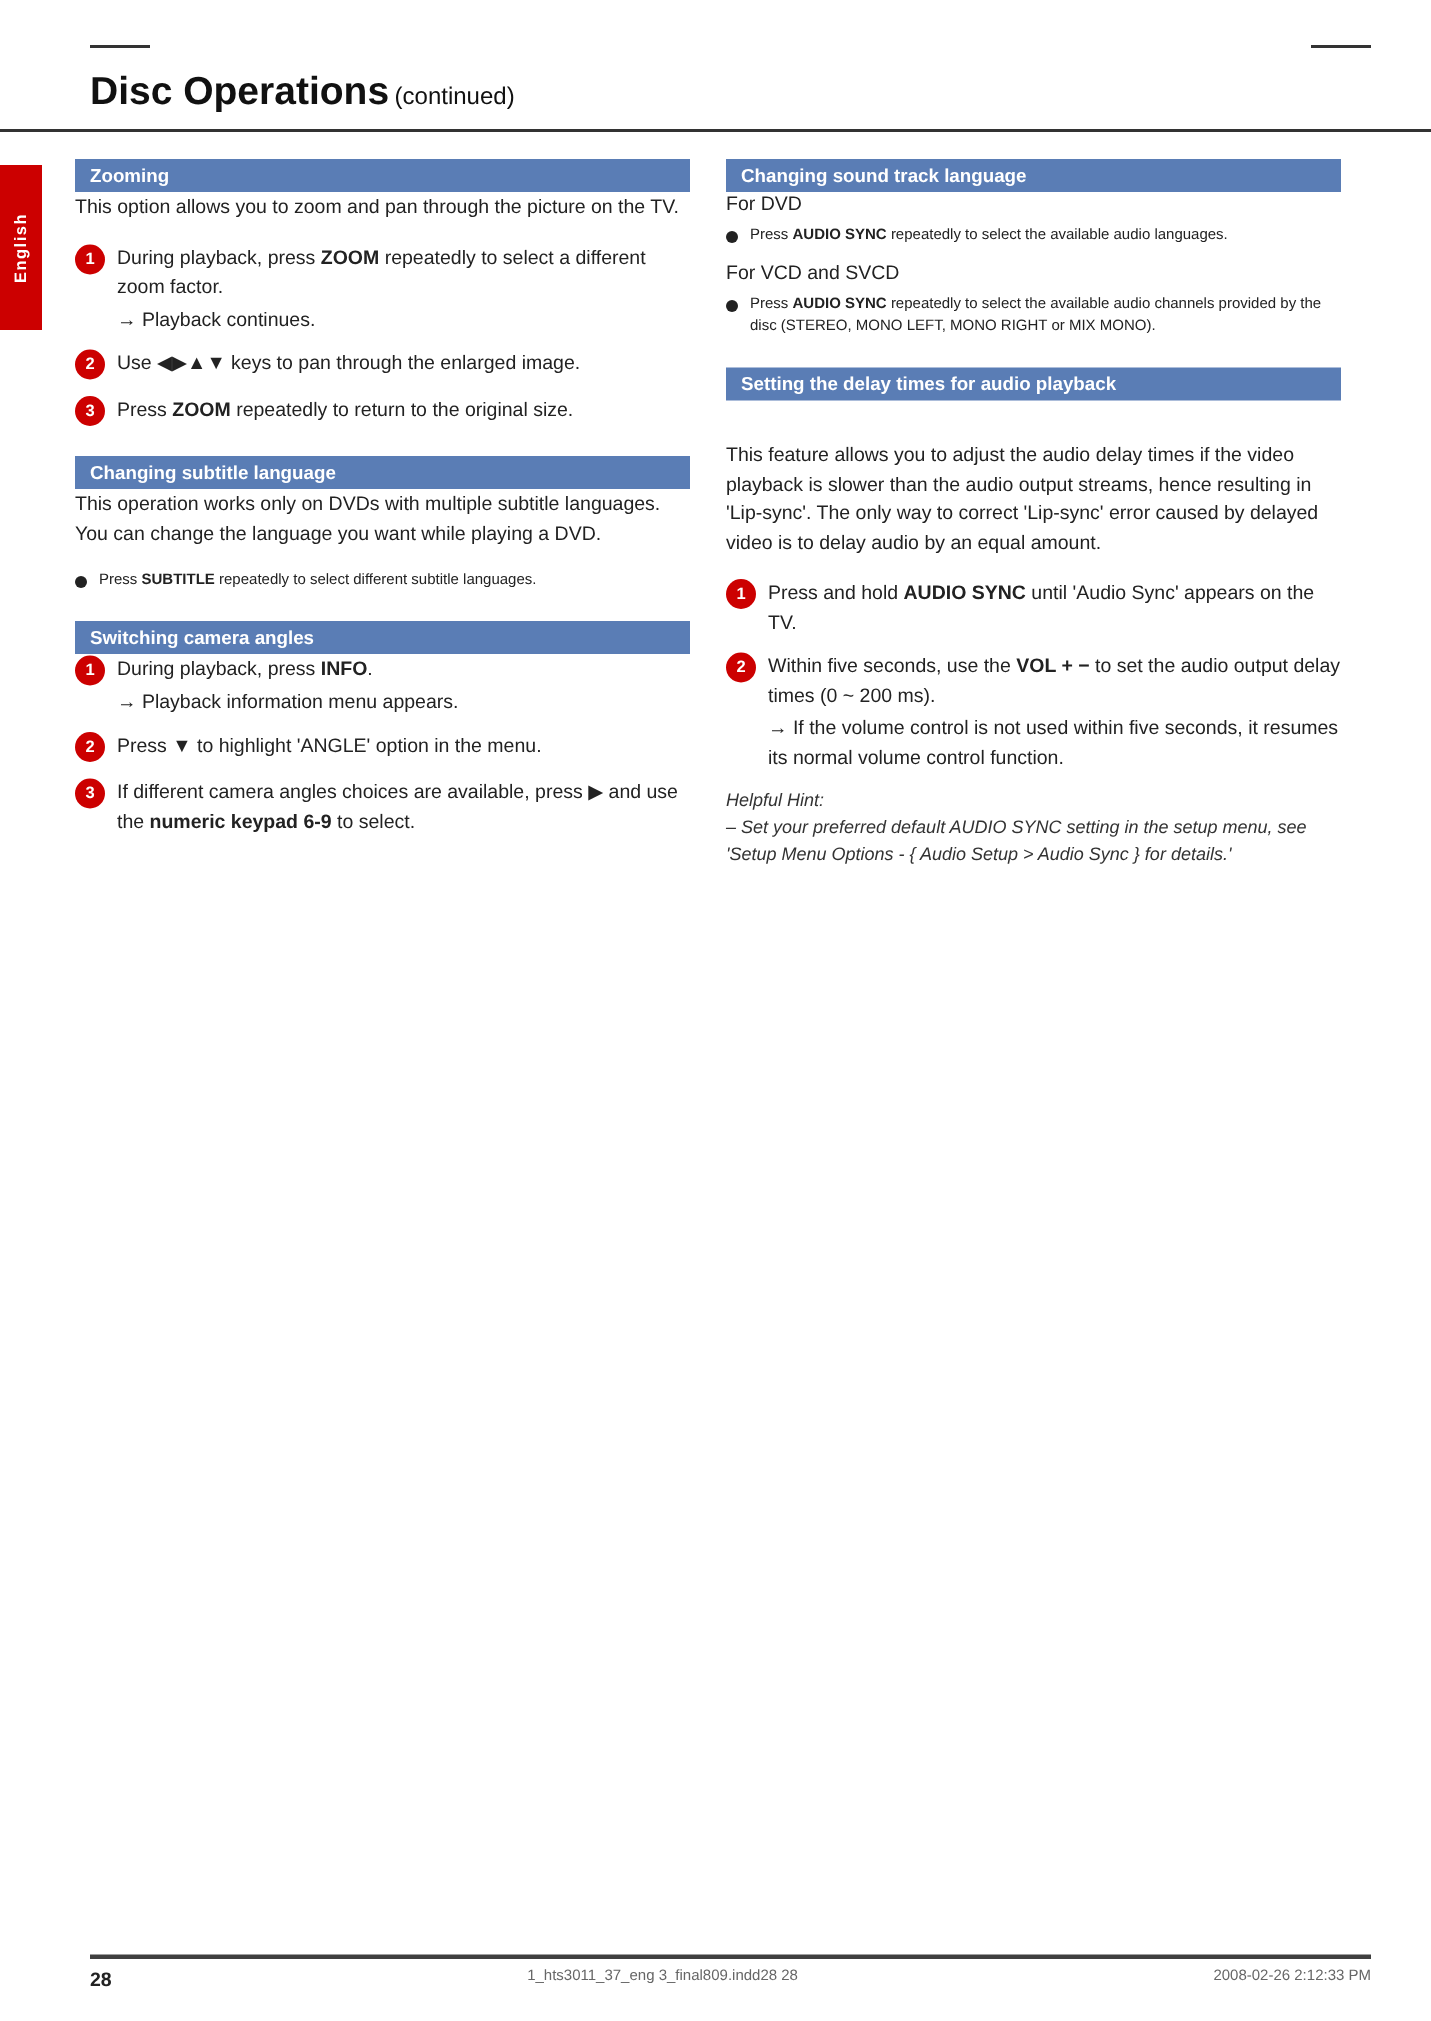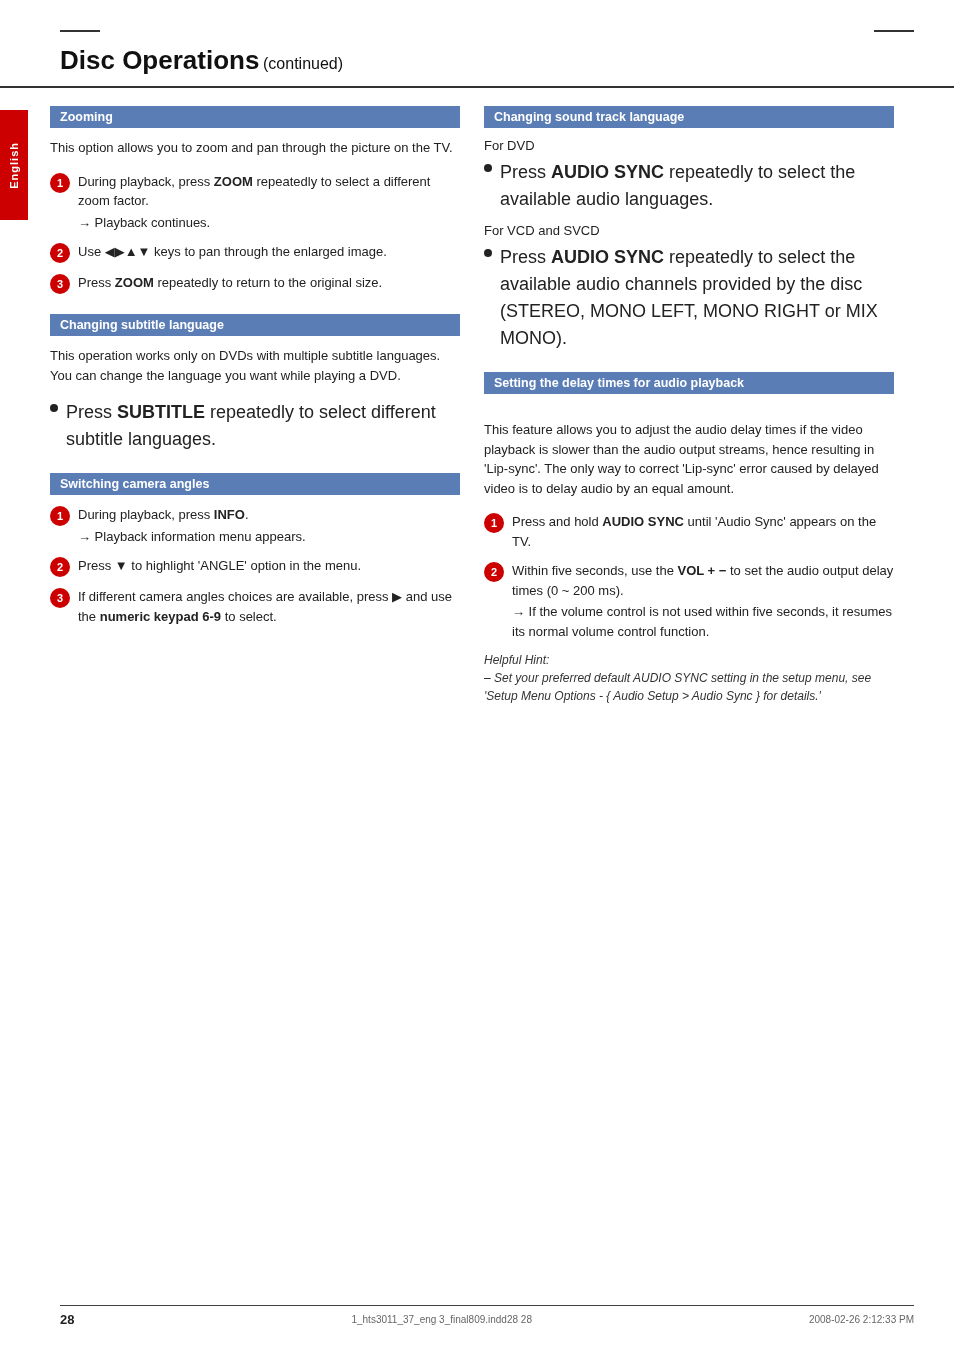--- a/index.html
+++ b/index.html
@@ -91,21 +91,21 @@
       flex: 1;
       min-width: 0;
     }
     
     .section-header {
       background: #5a7db5;
       color: #fff;
       font-size: 12.5px;
       font-weight: bold;
       padding: 4px 10px;
-      margin-bottom: 10px;
+      margin-bottom: 0;
       margin-top: 0;
     }
     .section-body {
       font-size: 13px;
       line-height: 1.5;
       margin-bottom: 14px;
       color: #222;
     }
     
     .step {
@@ -148,21 +148,21 @@
     .bullet-dot {
       width: 8px;
       height: 8px;
       background: #222;
       border-radius: 50%;
       flex-shrink: 0;
       margin-top: 5px;
     }
     .bullet-content {
       flex: 1;
-      font-size: 18px;
+      font-size: 10px;
       line-height: 1.5;
     }
     
     .sub-header {
       font-size: 13px;
       font-weight: normal;
       margin-bottom: 6px;
     }
     
     .helpful-hint {
@@ -173,22 +173,22 @@
       color: #333;
     }
     
     .footer {
       position: absolute;
       bottom: 20px;
       left: 60px;
       right: 40px;
       display: flex;
       justify-content: space-between;
-      align-items: center;
-      border-top: 1px solid #404040;
+      align-items: flex-start;
+      border-top: 3px solid #404040;
       padding-top: 6px;
     }
     .footer-page {
       font-size: 13px;
       font-weight: bold;
     }
     .footer-file {
       font-size: 10px;
       color: #666;
     }

